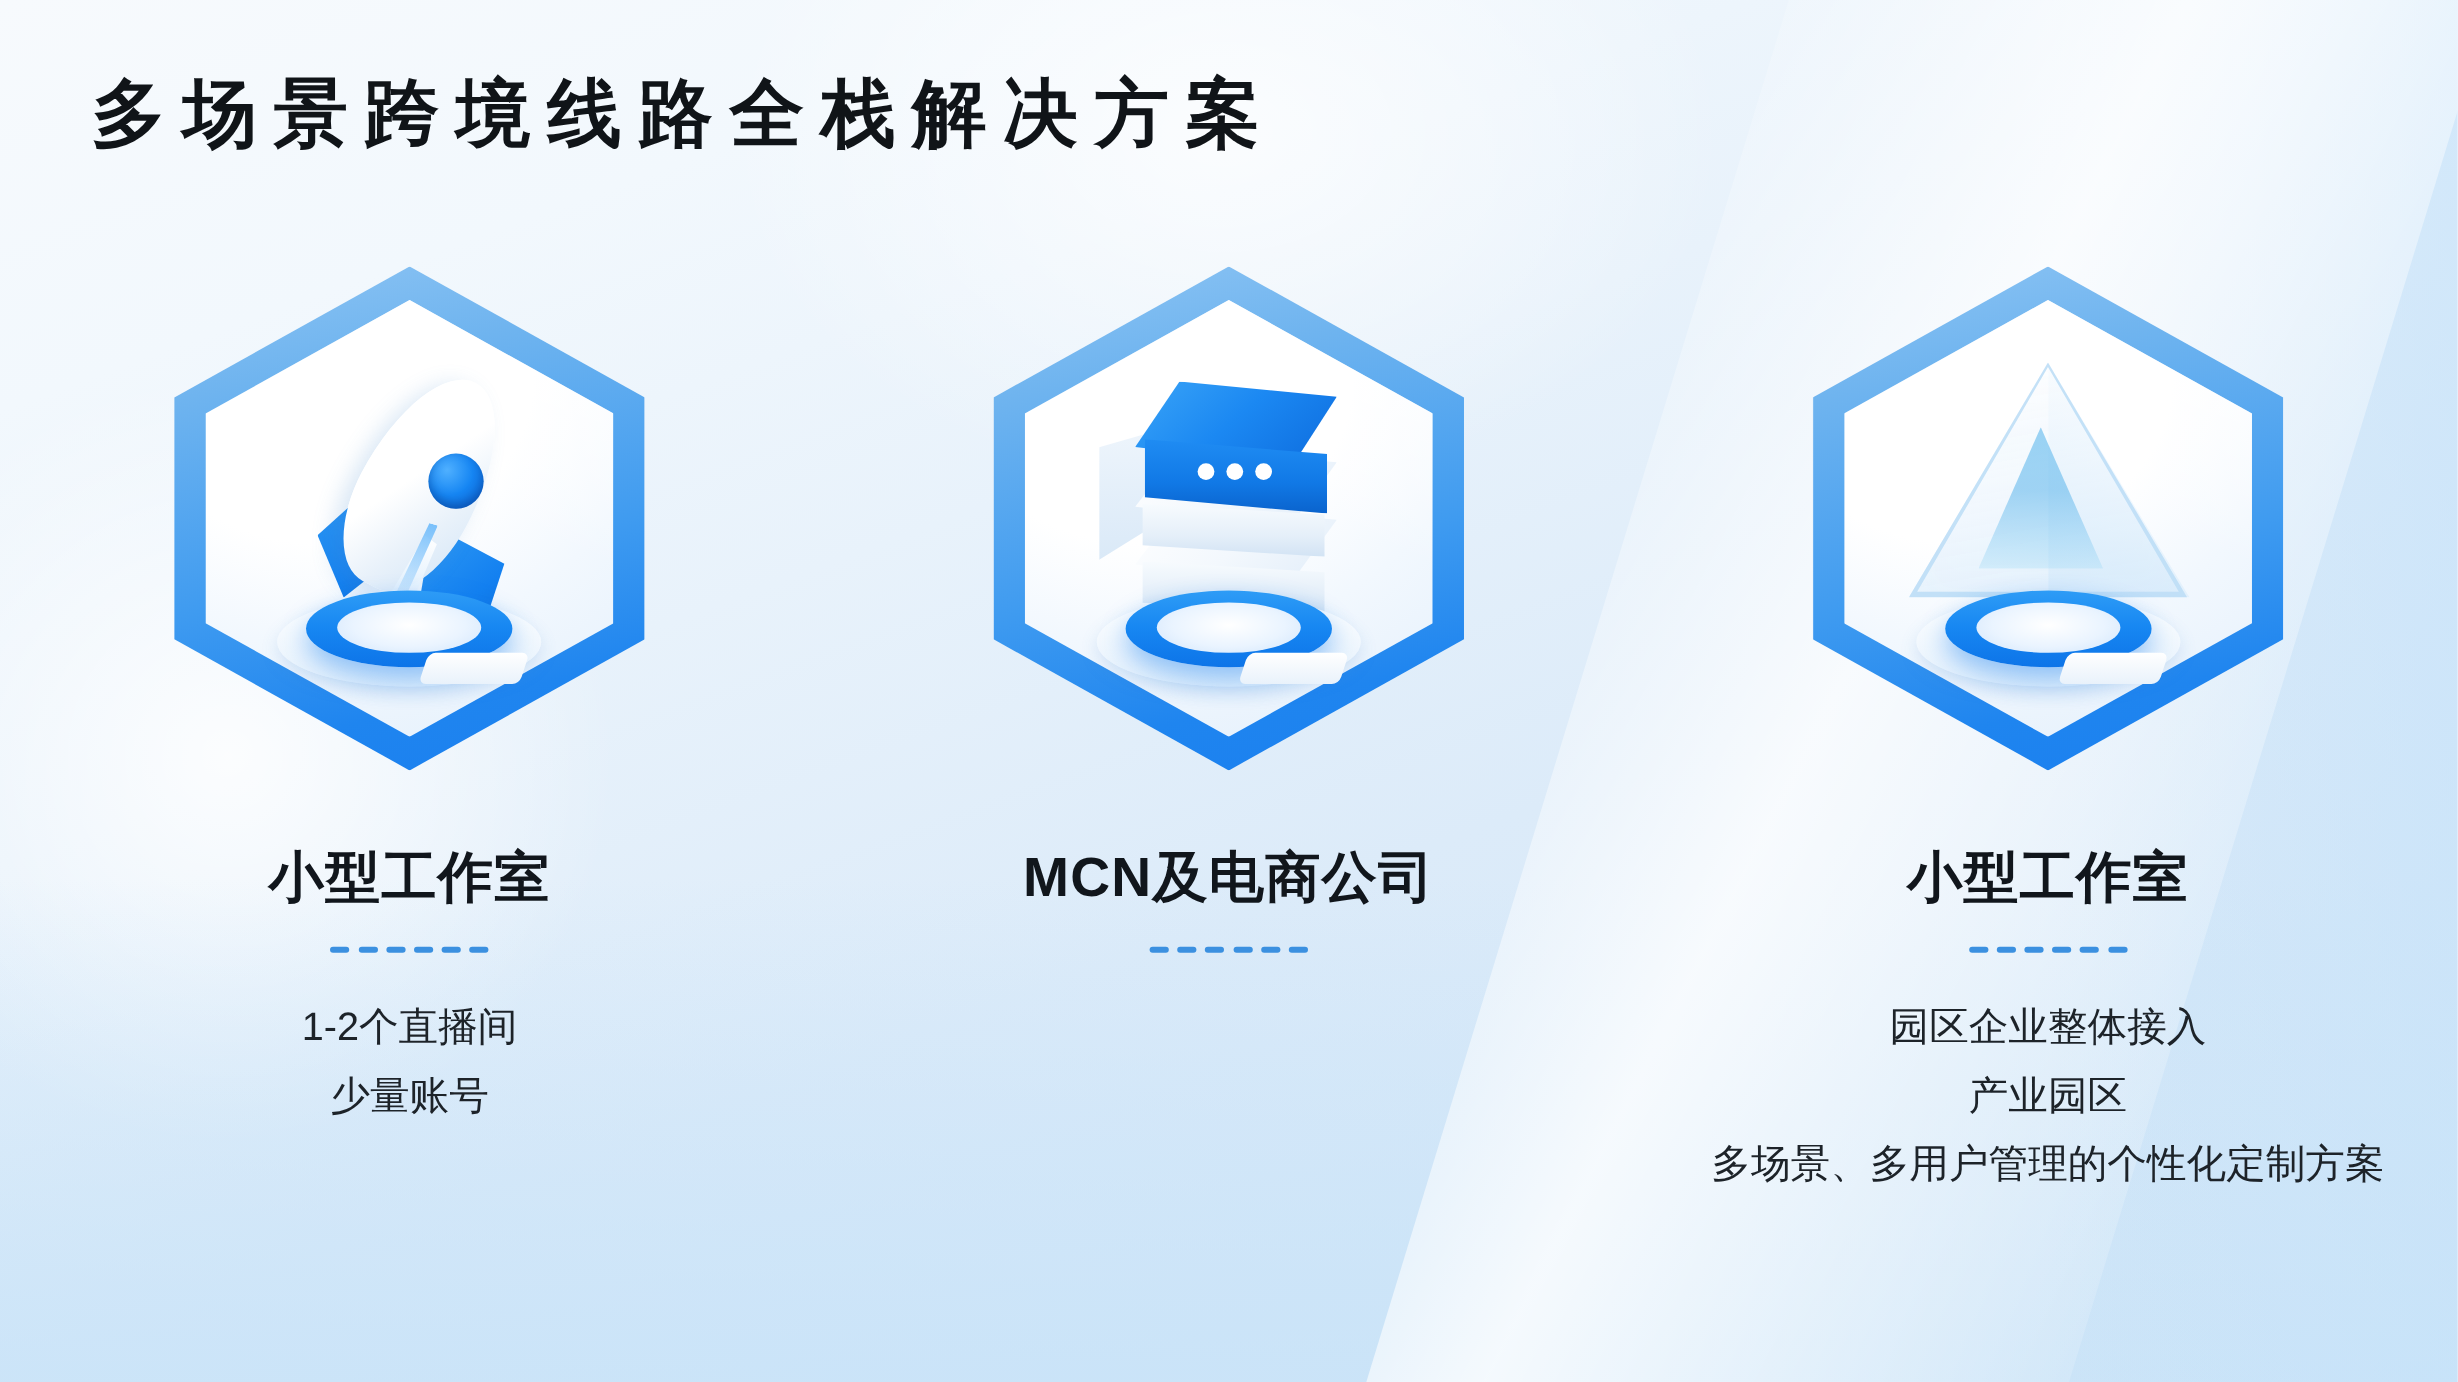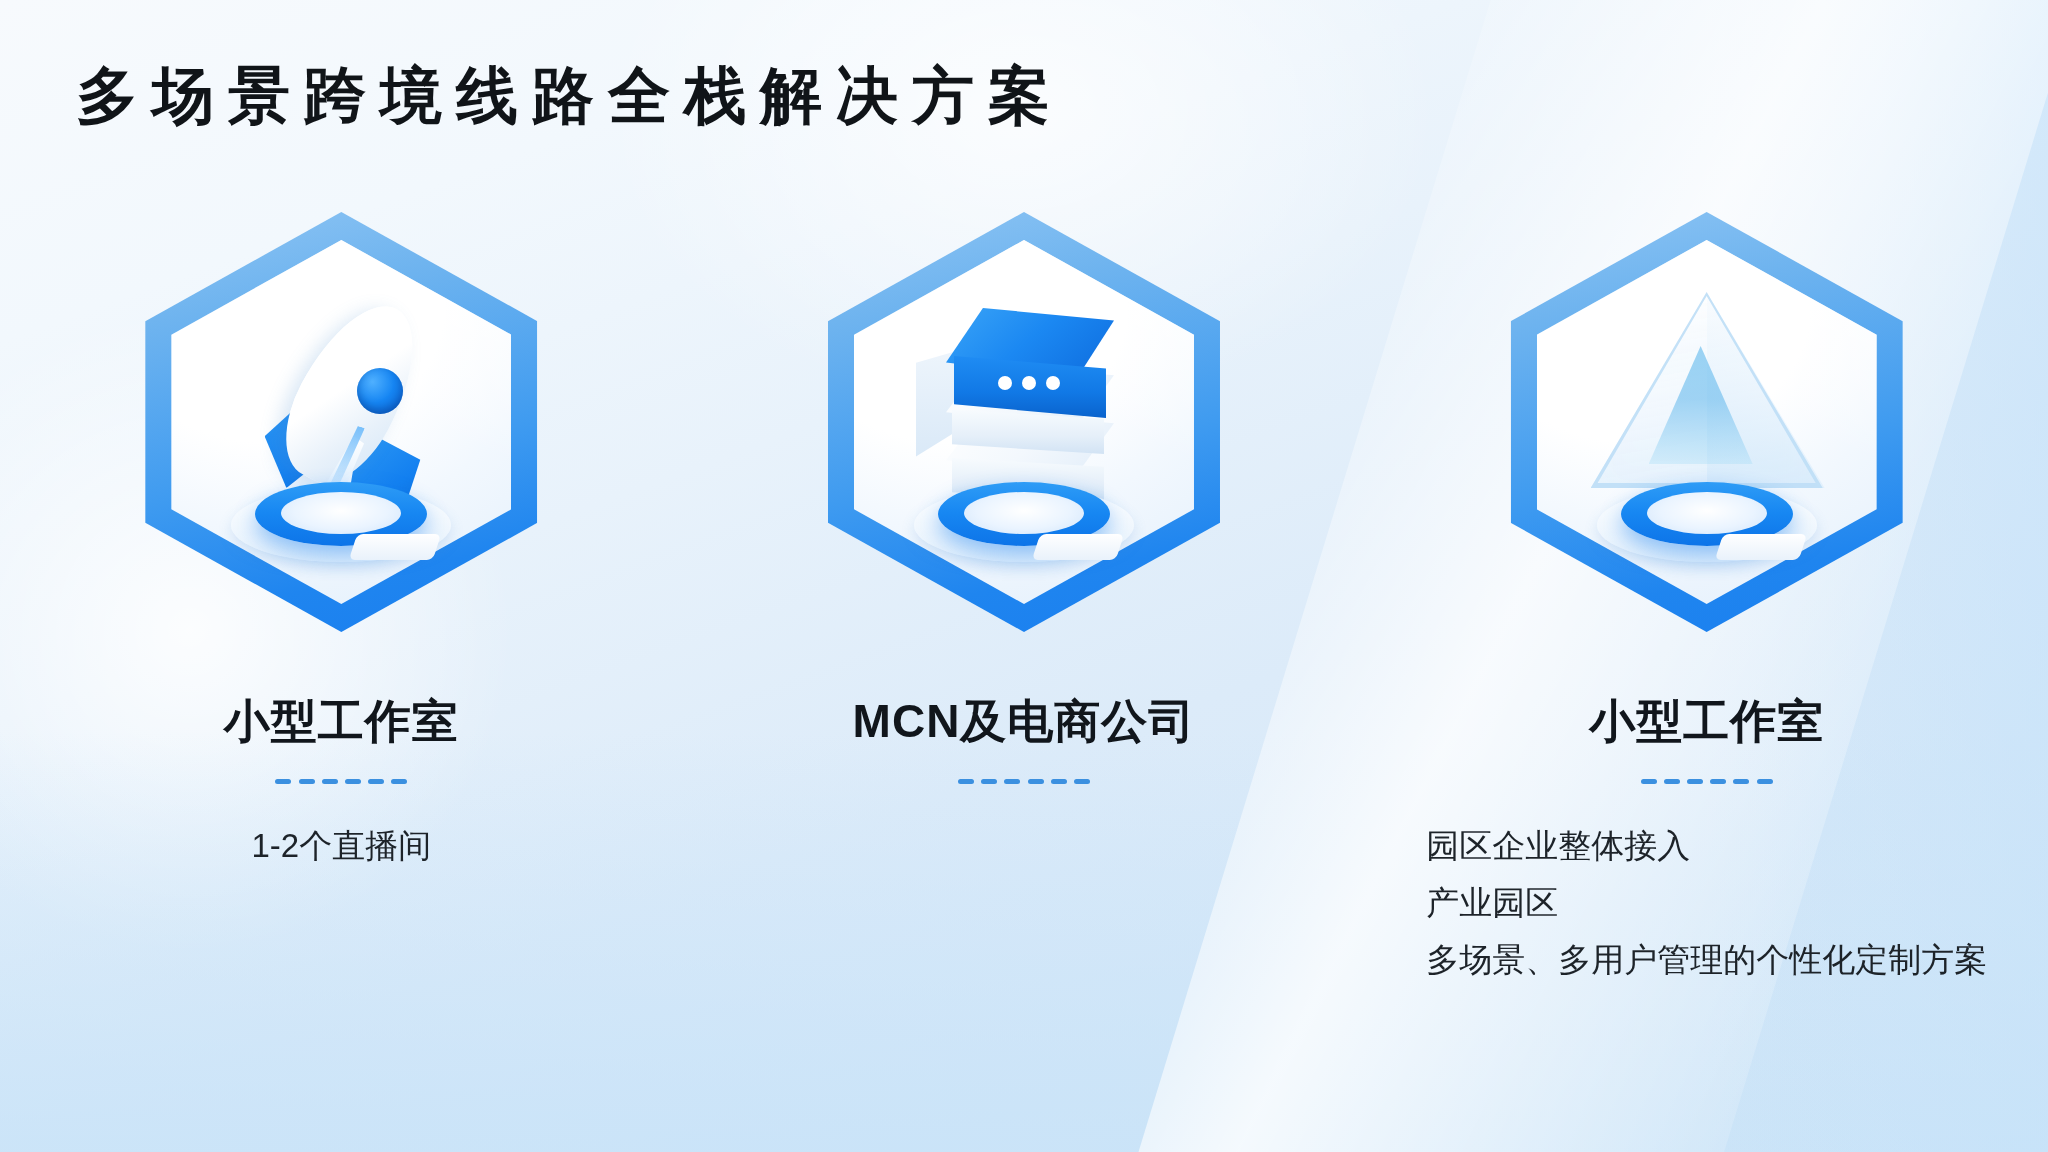--- a/index.html
+++ b/index.html
@@ -77,21 +77,21 @@
     color: #101418;
     letter-spacing: 14px;
     white-space: nowrap;
     line-height: 1.1;
   }
 
   
   #cards {
     position: absolute;
     left: 0;
-    top: 212px;
+    top: 222px;
     width: 2048px;
     display: flex;
     justify-content: space-around;
     align-items: flex-start;
   }
   .card {
     width: 640px;
     display: flex;
     flex-direction: column;
     align-items: center;
@@ -314,20 +314,21 @@
     justify-content: space-between;
   }
   .dash {
     width: 16px;
     height: 5px;
     border-radius: 3px;
     background: #3b90e0;
   }
   .card-lines {
     margin-top: 34px;
+    text-align: center;
   }
   .card-line {
     font-size: 33px;
     color: #1d2329;
     line-height: 1.72;
     white-space: nowrap;
   }
 </style>
 </head>
 <body>
@@ -367,20 +368,21 @@
     <div class="divider">
       <span class="dash"></span>
       <span class="dash"></span>
       <span class="dash"></span>
       <span class="dash"></span>
       <span class="dash"></span>
       <span class="dash"></span>
     </div>
     <div class="card-lines">
       <div class="card-line">1-2个直播间</div>
+      <div class="card-line">少量账号</div>
     </div>
   </div>
 
   <div class="card">
     <div class="hex-wrap">
       <div class="hex-outer"></div>
       <div class="hex-inner"></div>
       <div class="hex-inner-sheen"></div>
       <div class="hex-art">
         <div class="srv srv-side" style="left:42px; top:74px;"></div>

